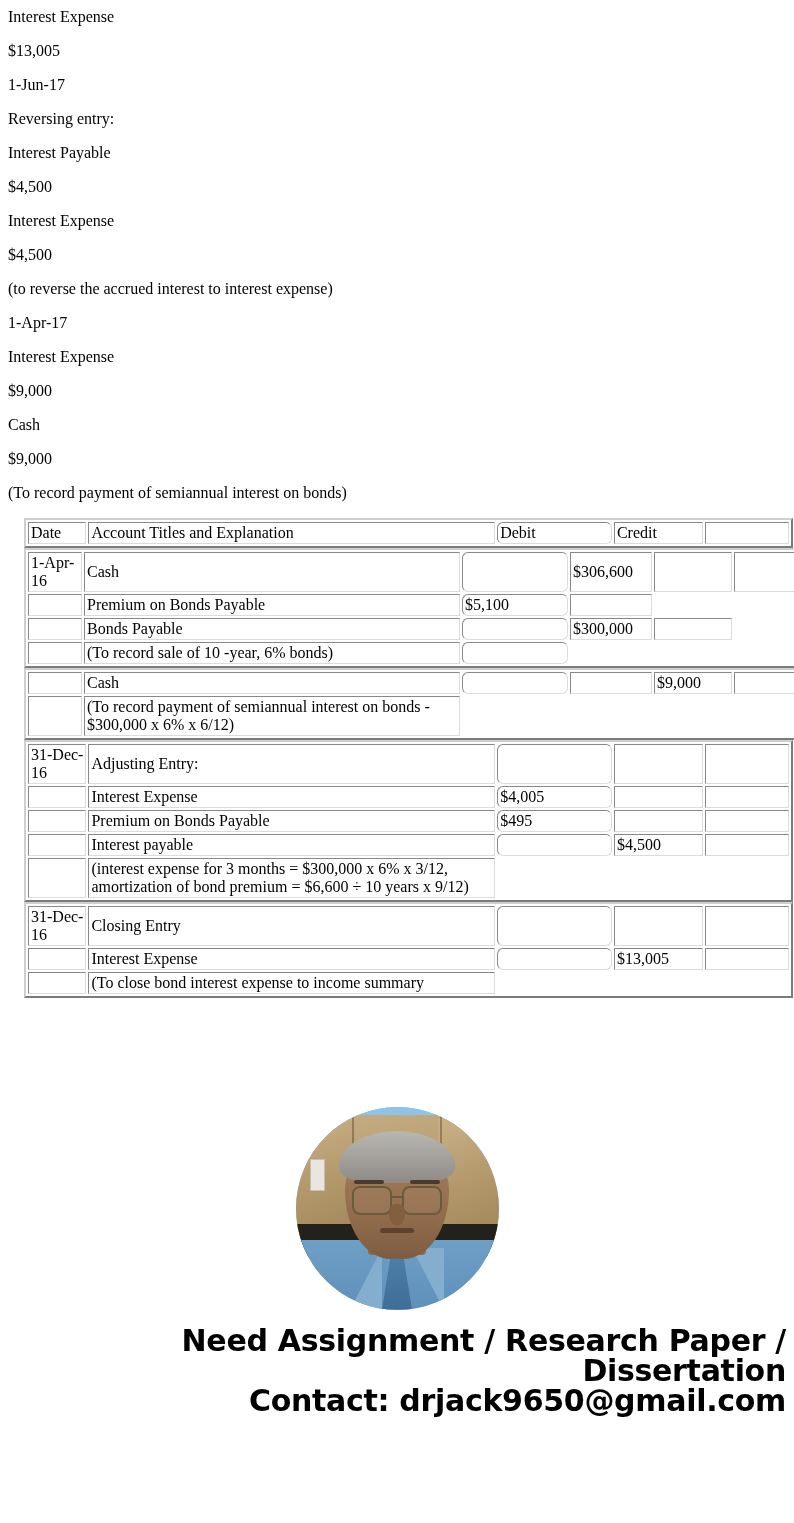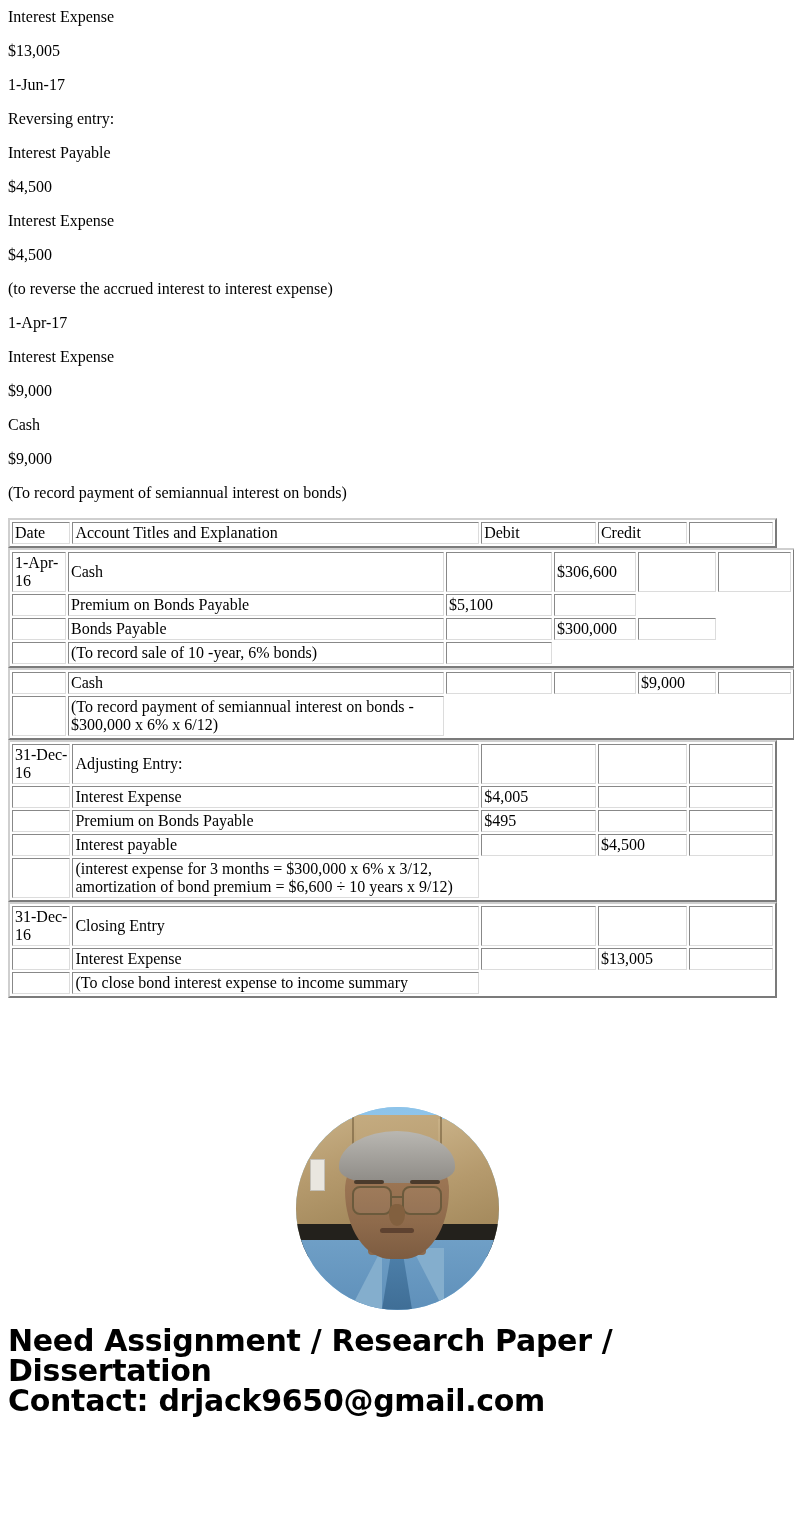--- a/index.html
+++ b/index.html
@@ -36,35 +36,35 @@
     overflow: hidden;
     padding: 0 8px;
   }
   table.journal {
     border-collapse: separate;
     border-spacing: 2px;
     border: 2px outset #cfcfcf;
     width: 769px;
     table-layout: fixed;
     background: #ffffff;
-    margin: 0 0 0 0;
+    margin: 0 0 0 16px;
   }
   table.journal td {
     border: 1px inset #dcdcdc;
     font-family: "Liberation Serif", "DejaVu Serif", serif;
     font-size: 16px;
     line-height: 18px;
     padding: 1px 2px;
     vertical-align: middle;
     background: #ffffff;
     word-wrap: break-word;
   }
   td.c-date    { width: 48px; }
   td.c-account { width: 370px; }
-  td.c-debit   { width: 100px; }
+  td.c-debit   { width: 100px; border-radius: 6px; }
   td.c-credit  { width: 76px; }
   td.c-x1      { width: 72px; }
   td.c-x2      { width: 67px; }
 
   
   #avatar-block {
     height: 236px;
     display: flex;
     align-items: center;
     justify-content: center;
@@ -176,21 +176,21 @@
     background: #5e4230; border-radius: 4px;
   }
   .av-switch {
     position: absolute; left: 7%; top: 26%; width: 13px; height: 30px;
     background: #e9e6df; border: 1px solid #c3bfb6;
   }
 
   
   #footer-block {
     padding: 0 8px;
-    text-align: left;
+    text-align: right;
   }
   .footer-line {
     font-family: "DejaVu Sans", "Liberation Sans", sans-serif;
     font-weight: bold;
     font-size: 30px;
     line-height: 30px;
     letter-spacing: -0.3px;
     color: #000000;
     margin: 0;
   }

